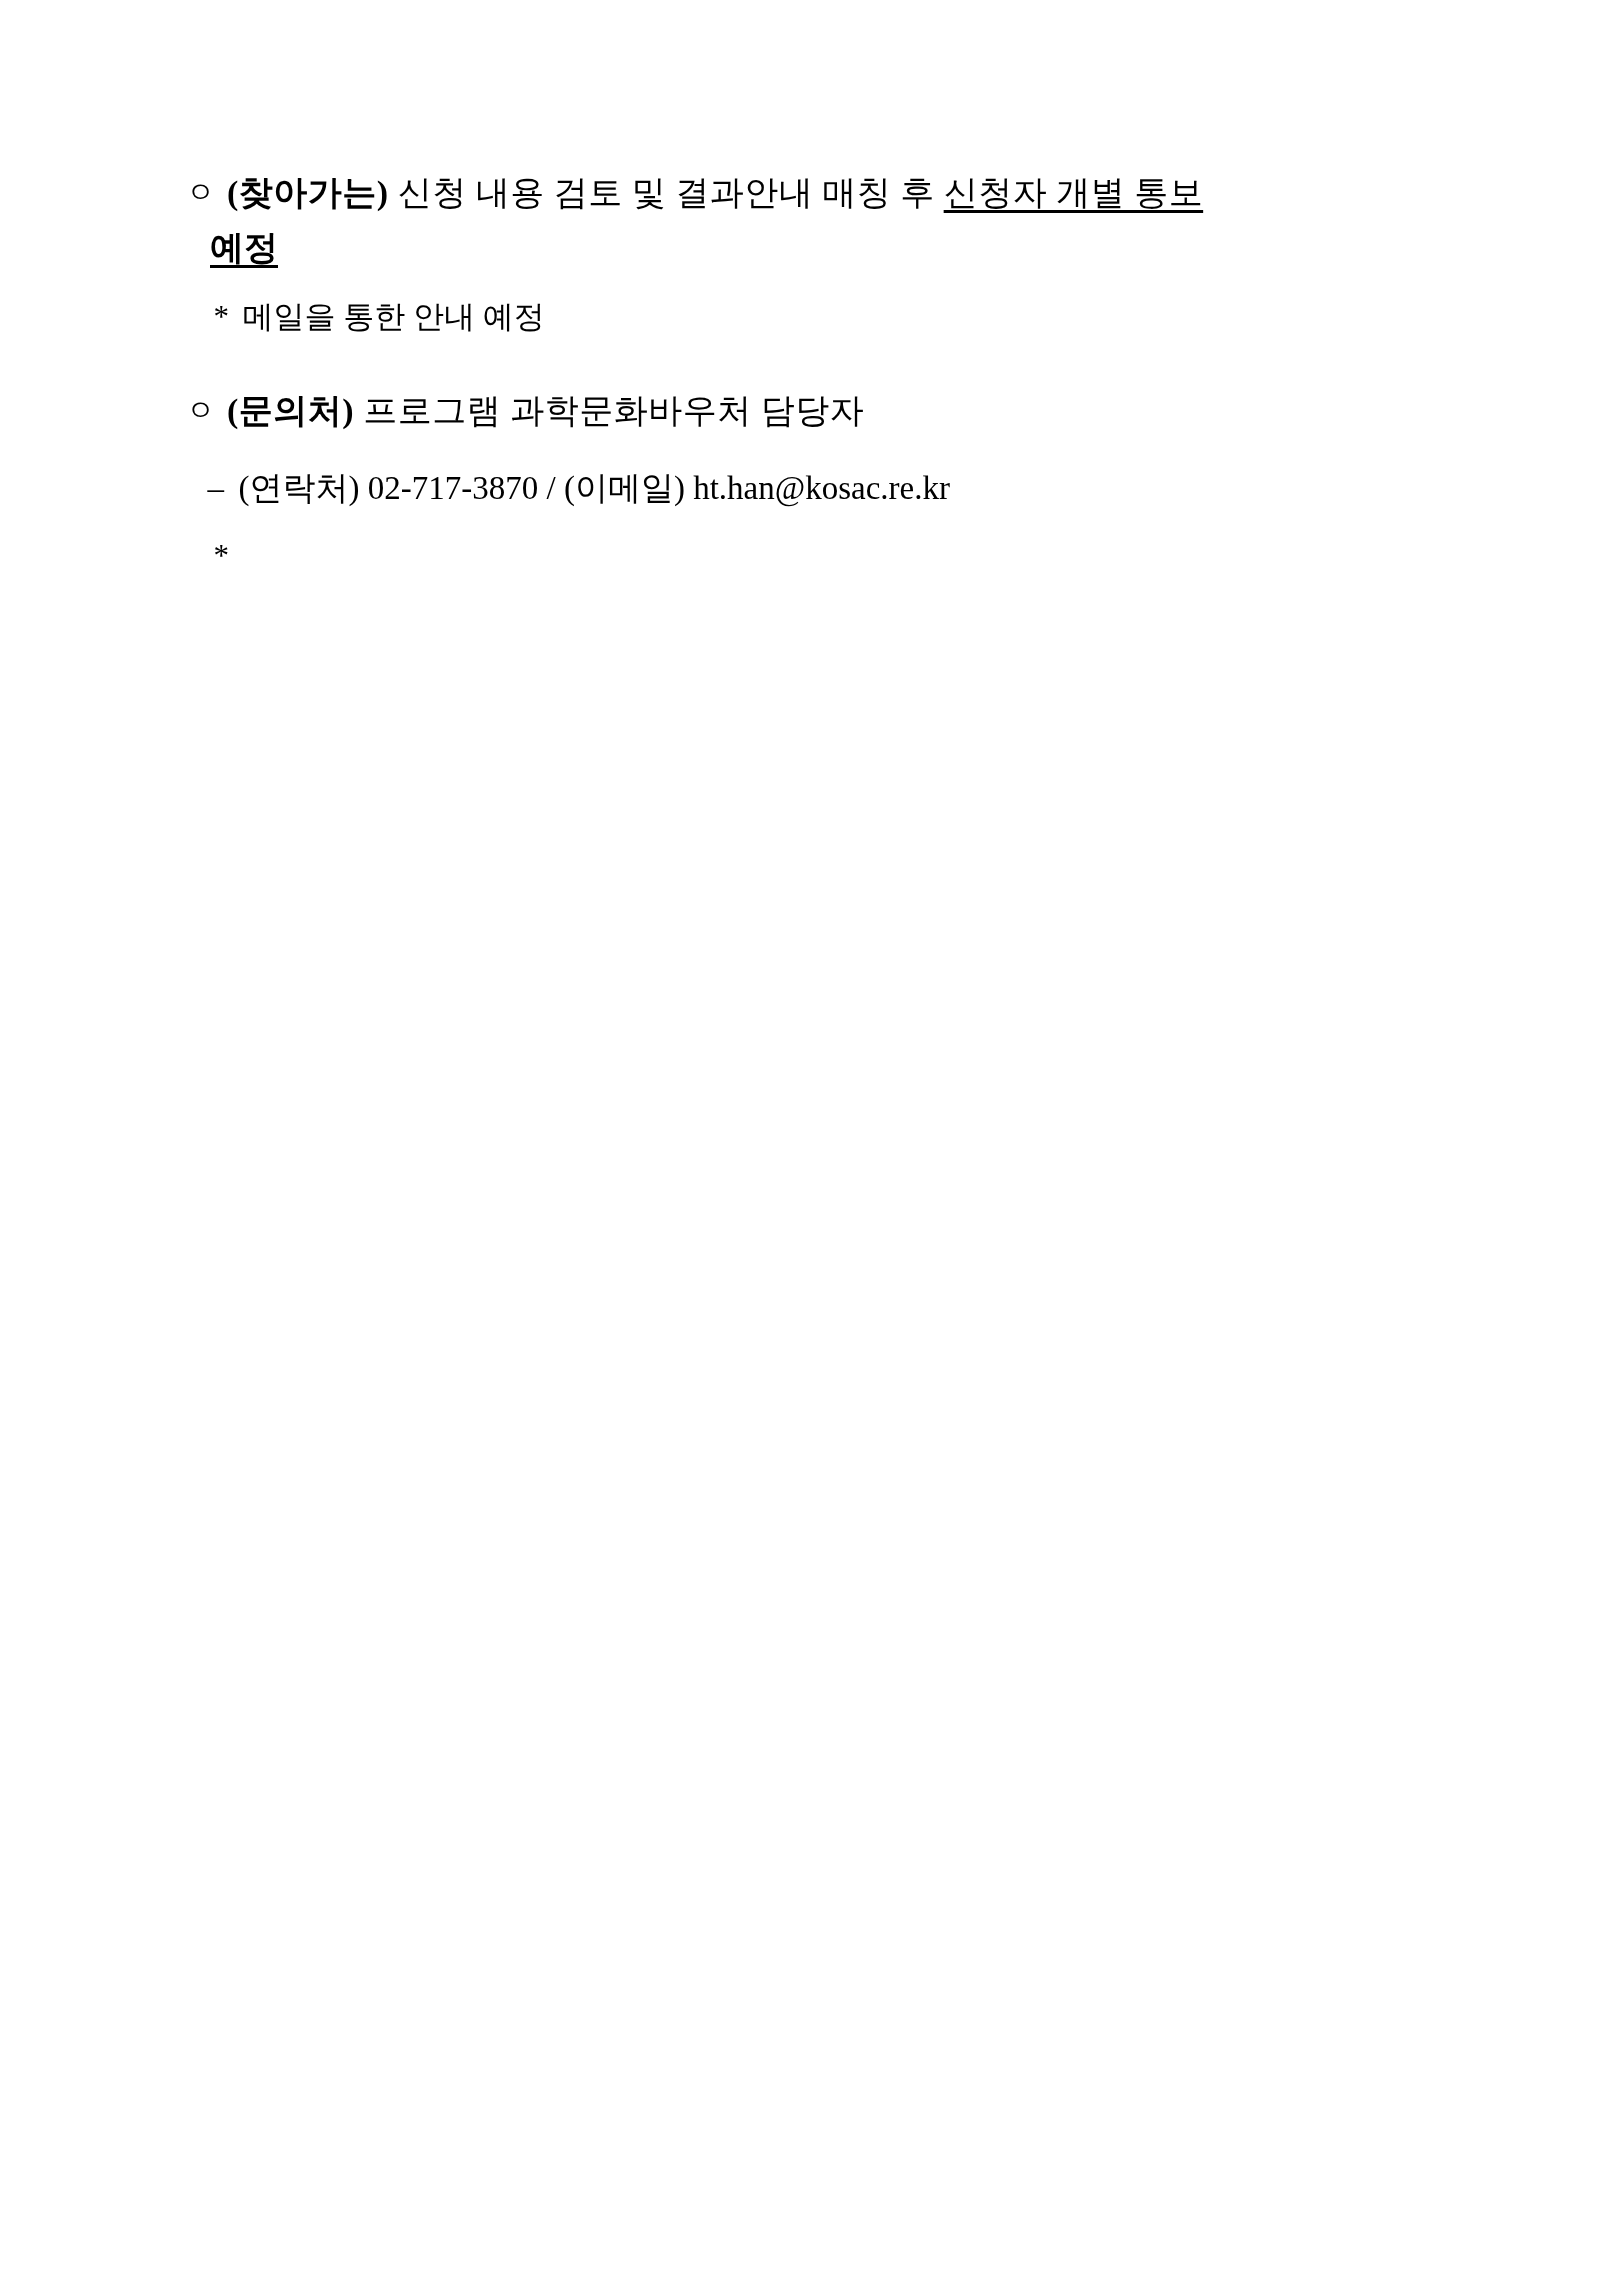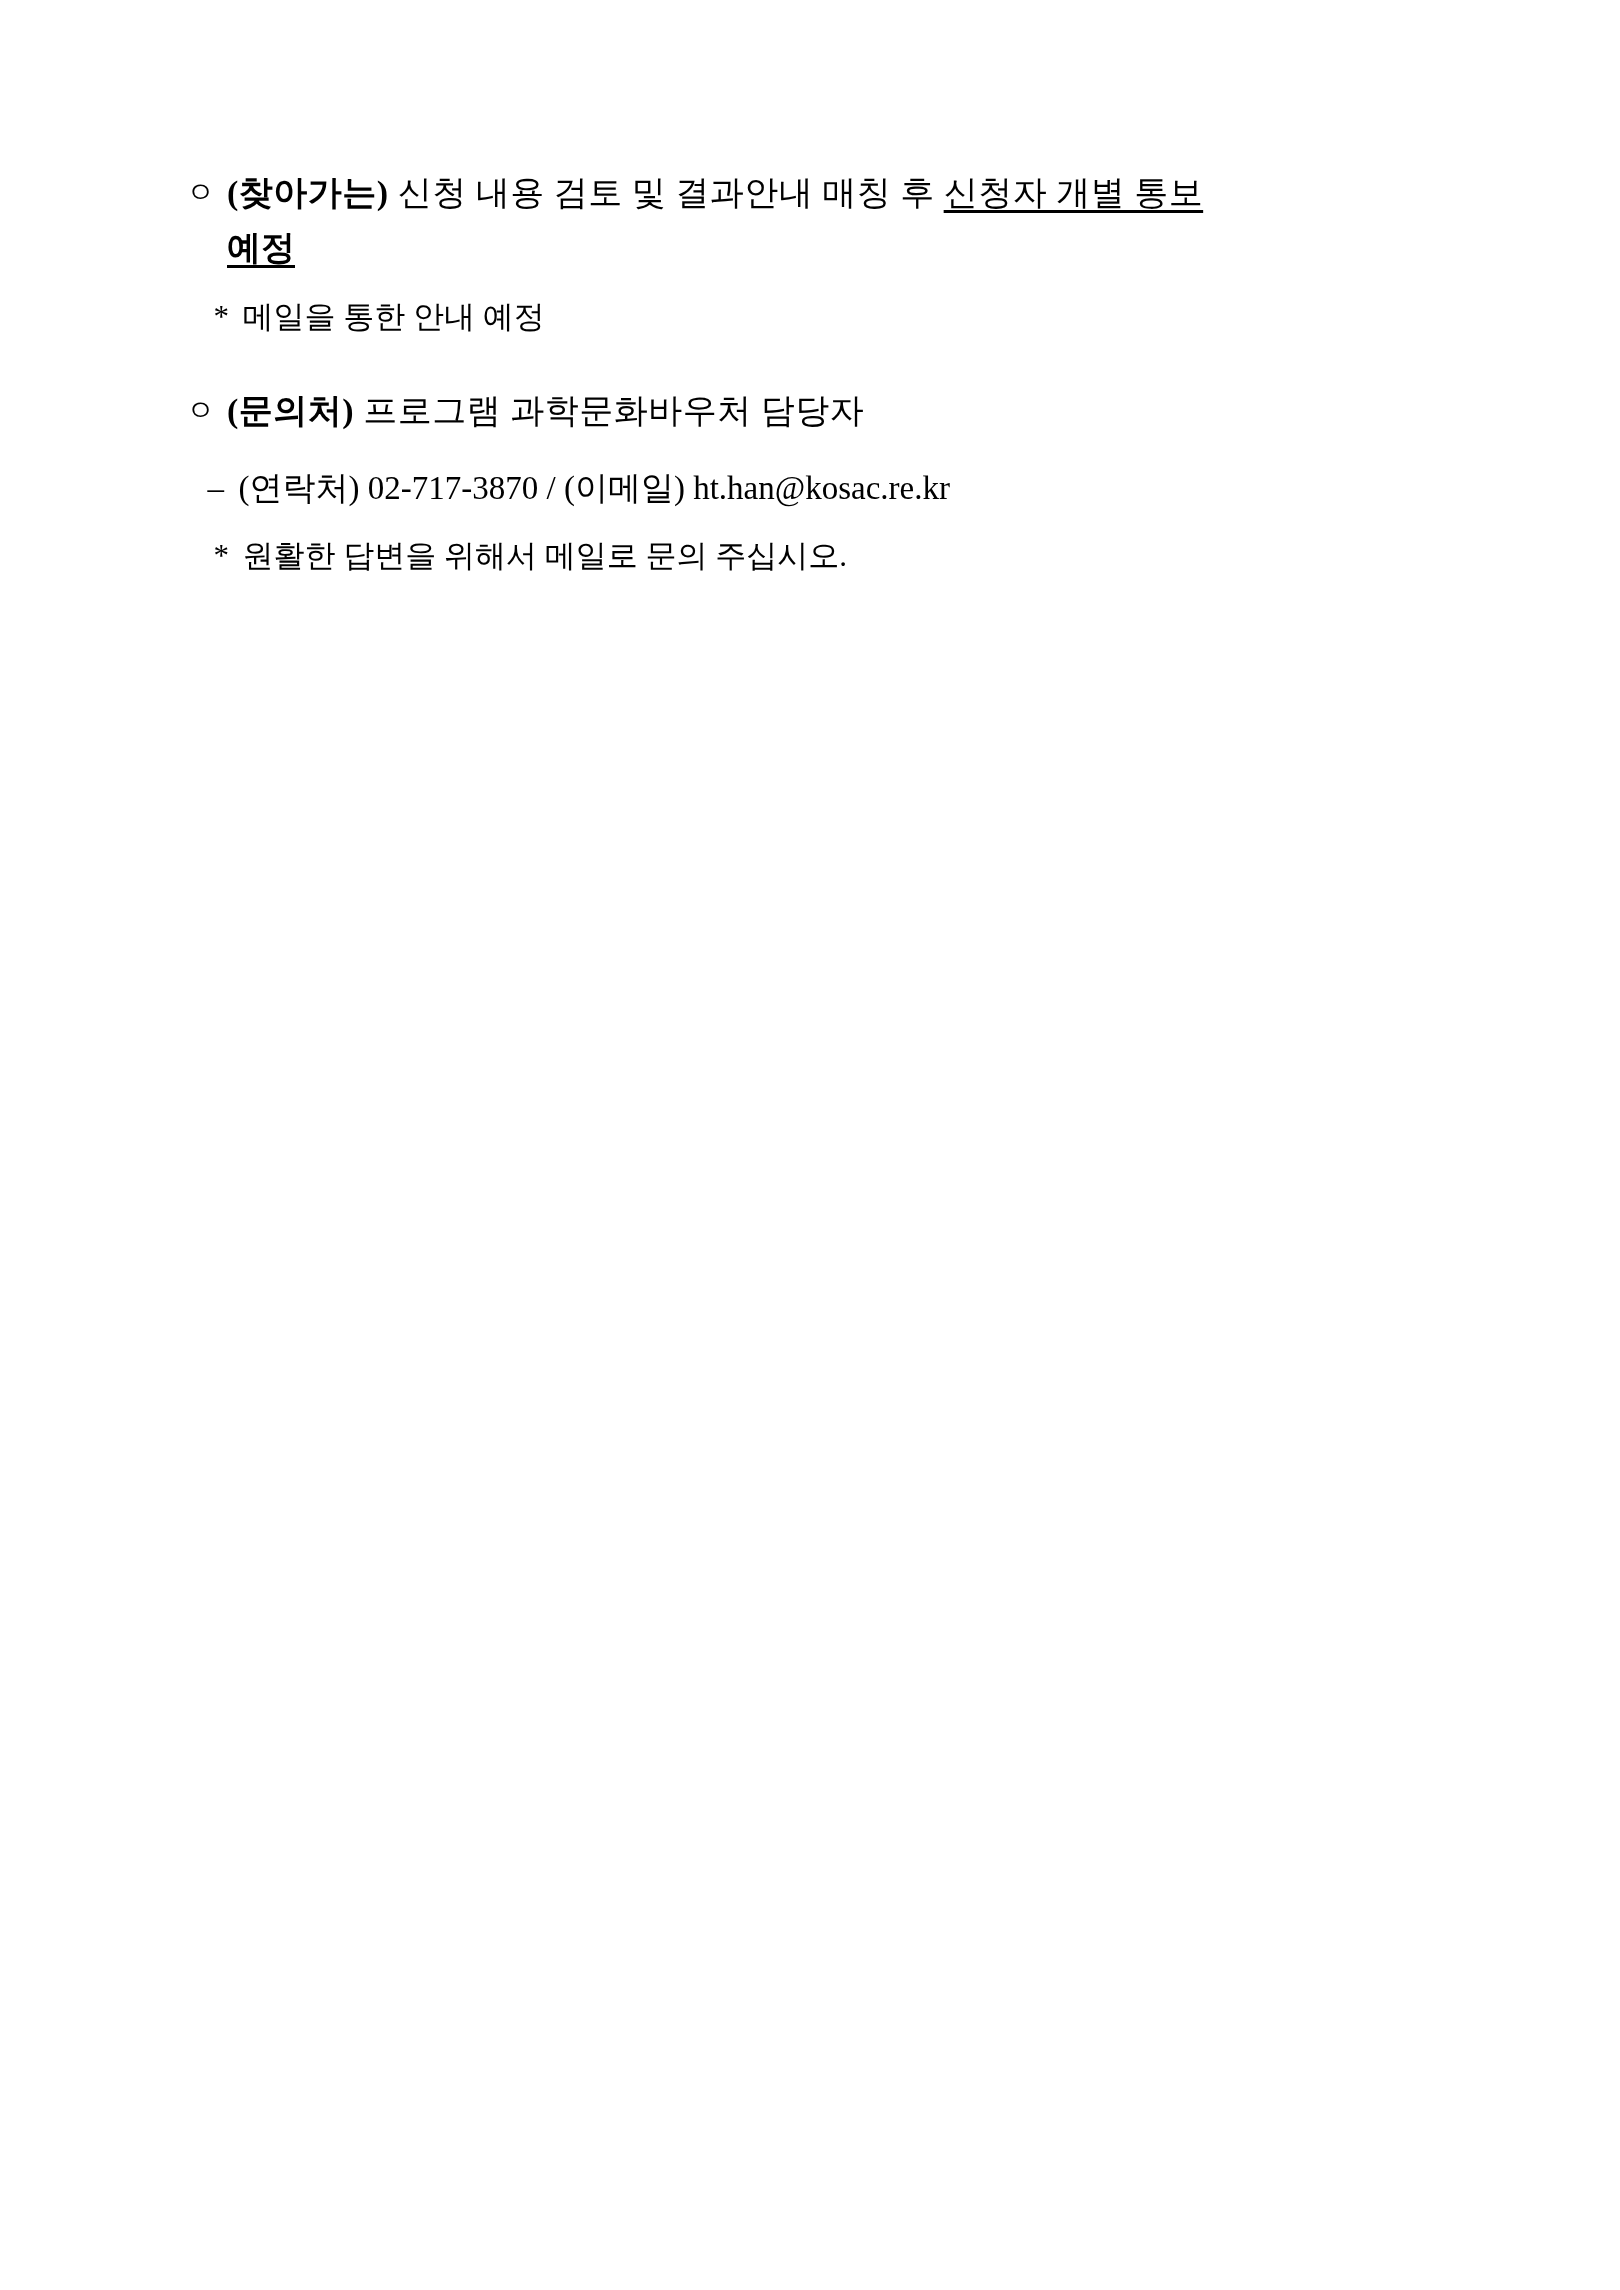--- a/index.html
+++ b/index.html
@@ -51,21 +51,21 @@
     font-weight: bold;
   }
   .underline-bold {
     font-weight: normal;
     text-decoration: underline;
     text-underline-offset: 5.9px;
   }
 
   
   .wrap-line {
-    margin-left: 41px;
+    margin-left: 24px;
     font-size: 34px;
     line-height: 1.55;
     font-weight: bold;
     text-decoration: underline;
     text-underline-offset: 5.9px;
     display: inline-block;
   }
   .wrap-row {
     margin-top: 2px;
   }
@@ -137,18 +137,17 @@
 
     <div class="spacer-sm"></div>
 
     <div class="dash-line">
       <span class="dash-marker">–</span>
       <span class="latin">(연락처) 02-717-3870 / (이메일) ht.han@kosac.re.kr</span>
     </div>
 
     <div class="star-line">
       <span class="star-marker">*</span>
-      <span>원활한 답변을 위해서 메일로 문의 주십시오.</span>
     </div>
 
   </div>
 </div>
 
 
 </body></html>

